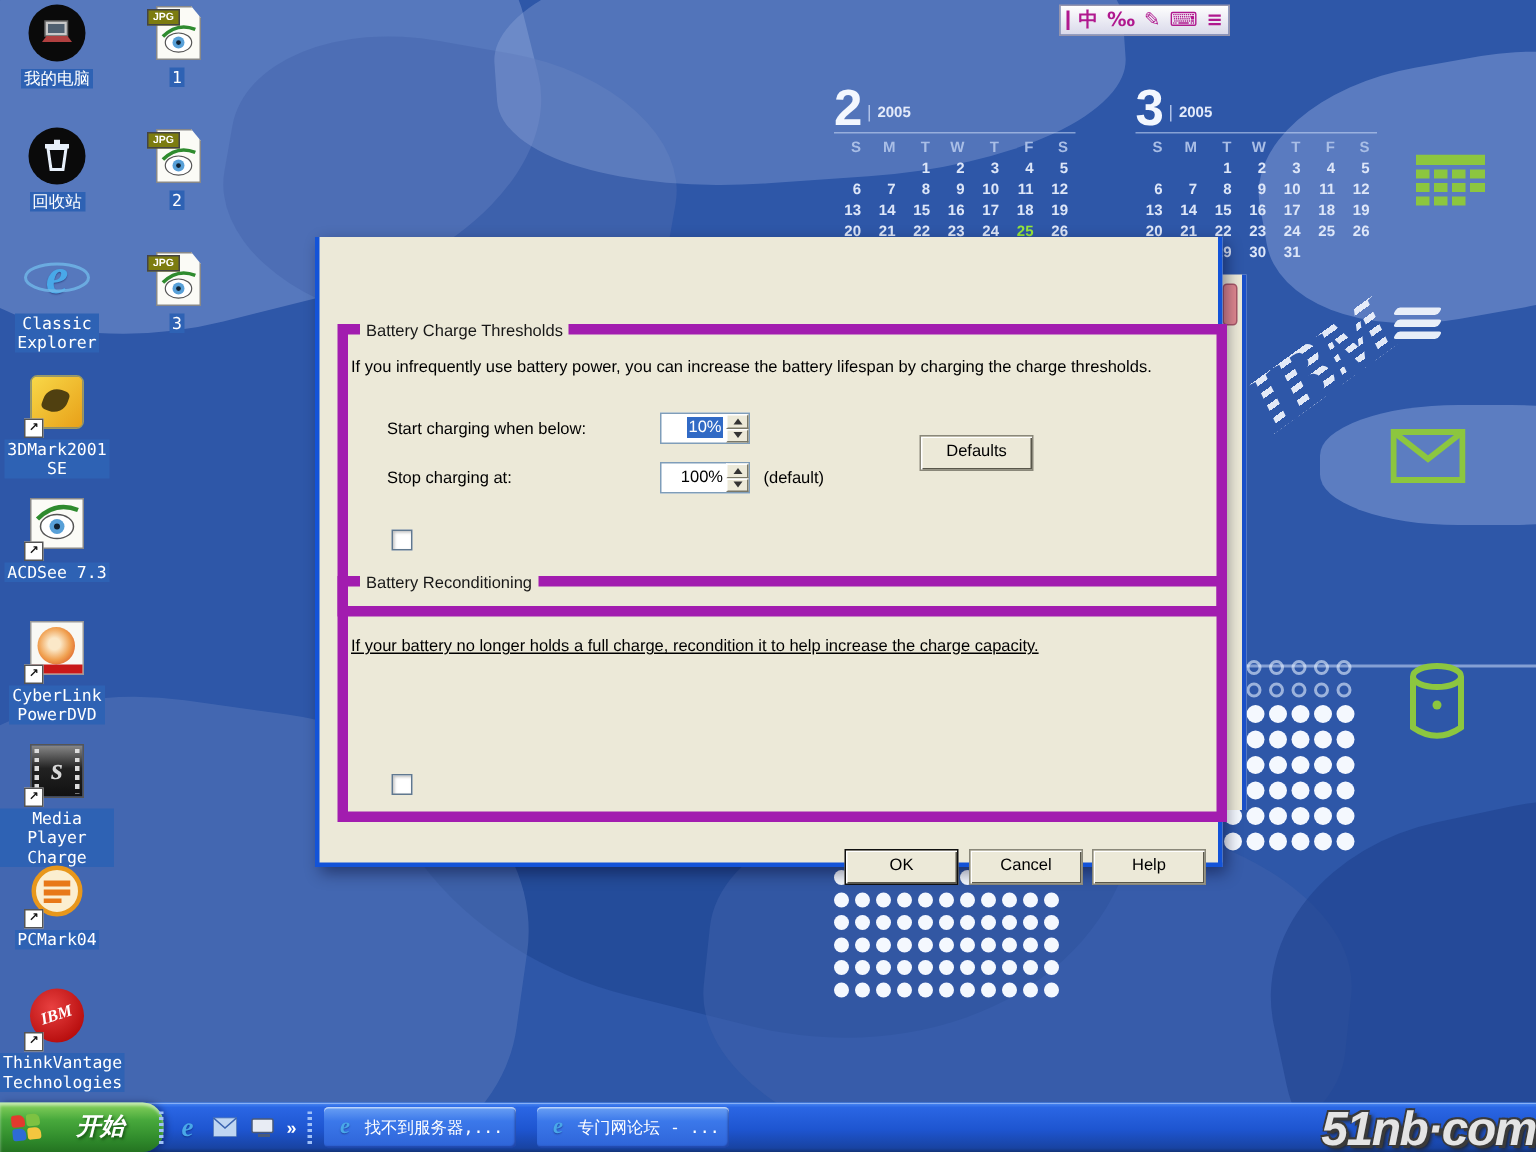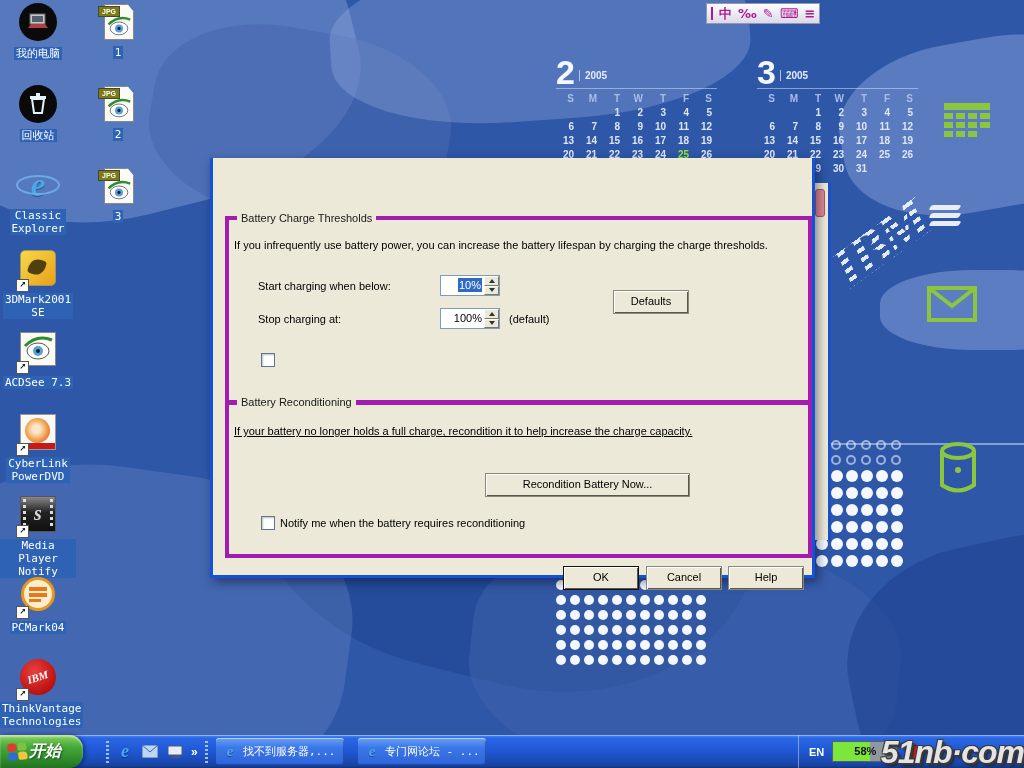--- a/index.html
+++ b/index.html
@@ -52,21 +52,21 @@
     background:#ECE9D8;border:3px solid #1353D8;border-top:none;box-sizing:border-box;
     box-shadow:3px 4px 10px rgba(0,0,30,.45);}
   #titlebar{height:22px;background:linear-gradient(180deg,#5A9AF6 0%,#2B71E8 25%,#0E55D6 70%,#1661DE 100%);
     display:flex;align-items:center;position:relative;}
   #dlg-title{color:#FFFFFF;font:bold 12px "DejaVu Sans Mono",monospace;letter-spacing:2px;margin-left:8px;
     text-shadow:1px 1px 1px rgba(0,0,60,.6);}
   #closebtn{position:absolute;right:4px;top:2px;width:19px;height:18px;border:1px solid #FFFFFF;border-radius:3px;
     background:linear-gradient(180deg,#F2A088 0%,#E15C34 40%,#C33B18 100%);
     color:#fff;font:bold 13px "Liberation Sans",sans-serif;text-align:center;line-height:17px;cursor:pointer;}
   .dbody{position:absolute;left:0;top:22px;right:0;bottom:0;}
-  .groupbox{position:absolute;border:4px solid #a21caf;}
+  .groupbox{position:absolute;border:7px solid #a21caf;}
   .grouplabel{position:absolute;top:-8px;left:8px;background:#ECE9D8;padding:0 4px;
     font:11px "Liberation Sans",sans-serif;color:#181818;}
   .dtext{position:absolute;font:11px "Liberation Sans",sans-serif;color:#000;}
   .spinbox{position:absolute;width:60px;height:21px;background:#FFFFFF;border:1px solid #7F9DB9;box-sizing:border-box;display:flex;}
   .spinval{flex:1;font:11px "Liberation Sans",sans-serif;text-align:right;line-height:19px;padding-right:2px;}
   .spinval .sel{background:#316AC5;color:#fff;padding:1px 1px;margin-top:48px;}
   .spinner{width:15px;display:flex;flex-direction:column;}
   .spinner>div{flex:1;background:#ECE9D8;border:1px solid;border-color:#FFF #7A7868 #7A7868 #FFF;
     display:flex;align-items:center;justify-content:center;cursor:pointer;}
   .tri-up{width:0;height:0;border-left:3px solid transparent;border-right:3px solid transparent;border-bottom:4px solid #333;}
@@ -74,24 +74,24 @@
   .btn{position:absolute;background:#ECE9D8;border:1px solid #8A887A;
     box-shadow:inset 1px 1px 0 #FFFFFF, inset -1px -1px 0 #59574B;
     font:11px "Liberation Sans",sans-serif;color:#000;text-align:center;cursor:pointer;}
   .btn.focus{border:1px solid #111;}
   .cb{position:absolute;width:12px;height:12px;background:#fff;border:1px solid #60788F;
     box-shadow:inset 1px 1px 2px rgba(0,0,0,.25);cursor:pointer;}
   
   #taskbar{position:absolute;left:0;bottom:0;width:1024px;height:33px;z-index:50;
     background:linear-gradient(180deg,#4E8DF5 0%,#2A66E4 10%,#1E55D0 55%,#1843A2 92%,#123377 100%);
     box-shadow:inset 0 1px 0 rgba(255,255,255,.35);}
-  #startbtn{position:absolute;left:0;top:0;width:83px;height:33px;border-radius:0 14px 14px 0;cursor:pointer;
+  #startbtn{position:absolute;left:0;top:0;width:109px;height:33px;border-radius:0 14px 14px 0;cursor:pointer;
     background:linear-gradient(180deg,#8BD45F 0%,#48A93C 35%,#2F8A2B 75%,#247321 100%);
     box-shadow:inset 0 2px 2px rgba(255,255,255,.5),2px 0 4px rgba(0,0,40,.4);
-    display:flex;align-items:center;gap:1px;padding-left:8px;box-sizing:border-box;}
+    display:flex;align-items:center;gap:23px;padding-left:8px;box-sizing:border-box;}
   #startlabel{color:#fff;font:bold italic 16px "Liberation Sans",sans-serif;text-shadow:1px 1px 2px rgba(0,40,0,.6);}
   .winflag{width:20px;height:18px;display:grid;grid-template-columns:9px 9px;grid-template-rows:8px 8px;gap:1px;transform:rotate(-6deg);}
   .winflag i{border-radius:2px 4px 2px 2px;}
   .wf1{background:#E23A2E;} .wf2{background:#7DC242;} .wf3{background:#2E6BD6;} .wf4{background:#F4C63F;}
   #qlaunch{position:absolute;left:106px;top:0;height:33px;display:flex;align-items:center;gap:7px;}
   .qsep{width:3px;height:22px;background:repeating-linear-gradient(180deg,#9FC0F8 0 2px,transparent 2px 4px);}
   .qicon{width:18px;height:18px;display:flex;align-items:center;justify-content:center;cursor:pointer;}
   .chev{color:#fff;font:bold 12px "Liberation Sans",sans-serif;cursor:pointer;}
   #taskbtns{position:absolute;left:216px;top:3px;display:flex;gap:14px;}
   .tbtn{width:128px;height:27px;border-radius:3px;display:flex;align-items:center;gap:5px;padding:0 6px;box-sizing:border-box;cursor:pointer;
@@ -432,21 +432,21 @@
       <div class="dicon" style="left: 0px; top: 412px;"><div class="dart">
           <div style="width:34px;height:34px;margin:2px auto;background:#F8F8F4;border:1px solid #999;position:relative;">
             <div style="position:absolute;left:4px;top:3px;width:25px;height:25px;border-radius:50%;background:radial-gradient(circle at 45% 45%,#FBE8C8 20%,#F0A050 55%,#D85020 90%);"></div>
             <div style="position:absolute;left:0;bottom:0;width:100%;height:6px;background:#C81818;"></div>
           </div>
           <span class="sc">↗</span>
         </div><div class="dlabel"><span>CyberLink</span><br><span>PowerDVD</span></div></div>
       <div class="dicon" style="left: 0px; top: 494px;"><div class="dart">
           <div style="width:34px;height:34px;margin:2px auto;background:linear-gradient(180deg,#888,#222 45%,#111);border:1px solid #555;position:relative;"><span style="color:#D8D8D8;font:bold italic 20px 'Liberation Serif',serif;line-height:32px;">s</span><div style="position:absolute;left:2px;top:2px;width:3px;height:30px;background:repeating-linear-gradient(180deg,#ddd 0 3px,transparent 3px 6px);"></div><div style="position:absolute;right:2px;top:2px;width:3px;height:30px;background:repeating-linear-gradient(180deg,#ddd 0 3px,transparent 3px 6px);"></div></div>
           <span class="sc">↗</span>
-        </div><div class="dlabel"><span>Media Player</span><br><span>Notify</span></div></div>
+        </div><div class="dlabel"><span>Media Player</span><br><span>Charge</span></div></div>
       <div class="dicon" style="left: 0px; top: 576px;"><div class="dart">
           <div class="circ" style="width:34px;height:34px;background:#FBEED0;border:3px solid #E8971C;box-sizing:border-box;">
             <svg width="18" height="16">
               <rect x="0" y="1" width="18" height="4" fill="#E87818"></rect>
               <rect x="0" y="7" width="18" height="4" fill="#E87818"></rect>
               <rect x="0" y="13" width="12" height="3" fill="#E87818"></rect>
             </svg>
           </div>
           <span class="sc">↗</span>
         </div><div class="dlabel"><span>PCMark04</span></div></div>
@@ -520,27 +520,25 @@
             </div>
           <div>
               <span class="tri-dn"></span>
             </div>
         </div>
       </div>
       <div class="dtext" style="left:296px;top:133px;">(default)</div>
       <div class="btn" style="left:400px;top:110px;width:74px;height:22px;line-height:21px;">Defaults</div>
       <div class="cb" style="left:48px;top:173px;"></div>
 
-      <div class="groupbox" style="left:12px;top:220px;width:579px;height:150px;">
+      <div class="groupbox" style="left:12px;top:204px;width:579px;height:150px;">
         <span class="grouplabel">Battery Reconditioning</span>
       </div>
       <div class="dtext" style="left:21px;top:245px;width:560px;text-decoration:underline;">If your battery no longer holds a full charge, recondition it to help increase the charge capacity.</div>
-      <div class="btn" style="left:272px;top:293px;width:203px;height:22px;line-height:21px;">Recondition Battery Now...</div>
       <div class="cb" style="left:48px;top:336px;"></div>
-      <div class="dtext" style="left:67px;top:337px;width:480px;">Notify me when the battery requires reconditioning</div>
 
       <div class="btn focus" style="left:350px;top:386px;width:74px;height:22px;line-height:21px;">OK</div>
       <div class="btn" style="left:433px;top:386px;width:74px;height:22px;line-height:21px;">Cancel</div>
       <div class="btn" style="left:515px;top:386px;width:74px;height:22px;line-height:21px;">Help</div>
     </div>
   </div>
 
   <div id="taskbar">
     <div id="startbtn">
       <span class="winflag">
@@ -578,24 +576,16 @@
           </span>
           <span class="tlabel">找不到服务器,...</span>
         </div>
         <div class="tbtn">
           <span class="ticon">
             <span class="e-ie" style="font-size:15px;">e</span>
           </span>
           <span class="tlabel">专门网论坛 - ...</span>
         </div>
       </div>
-    <div id="tray">
-      <span id="lang-en">EN</span>
-      <div id="battmeter">
-        <div id="battfill" style="width: 58%;"></div>
-        <div id="battpct">58%</div>
-      </div>
-      <div class="trayicon-red"></div>
-    </div>
   </div>
 
   <div id="watermark">51nb·com</div>
 </div>
 
 </body></html>

